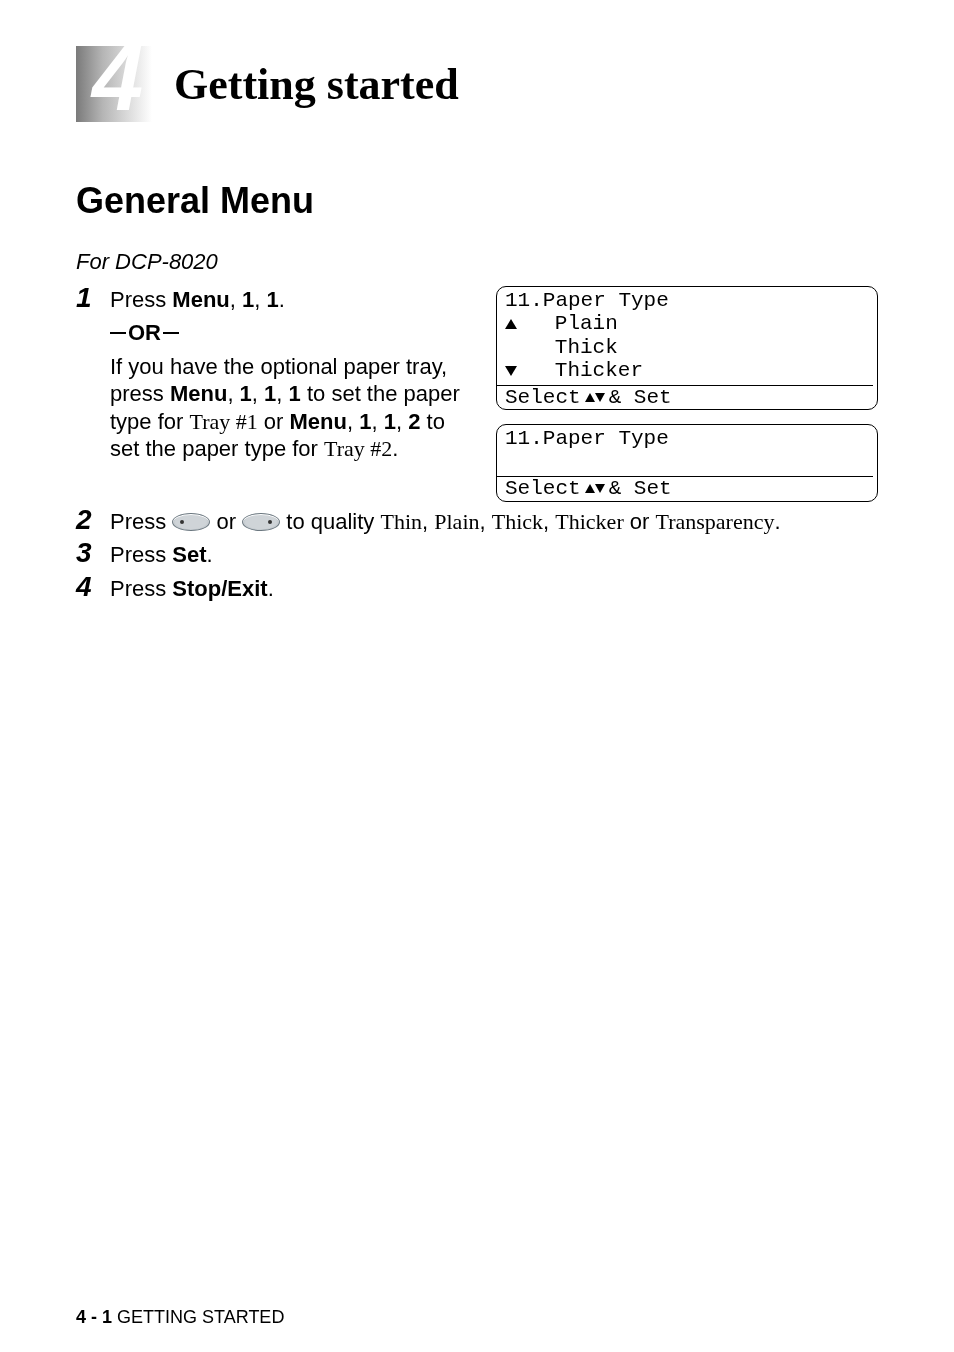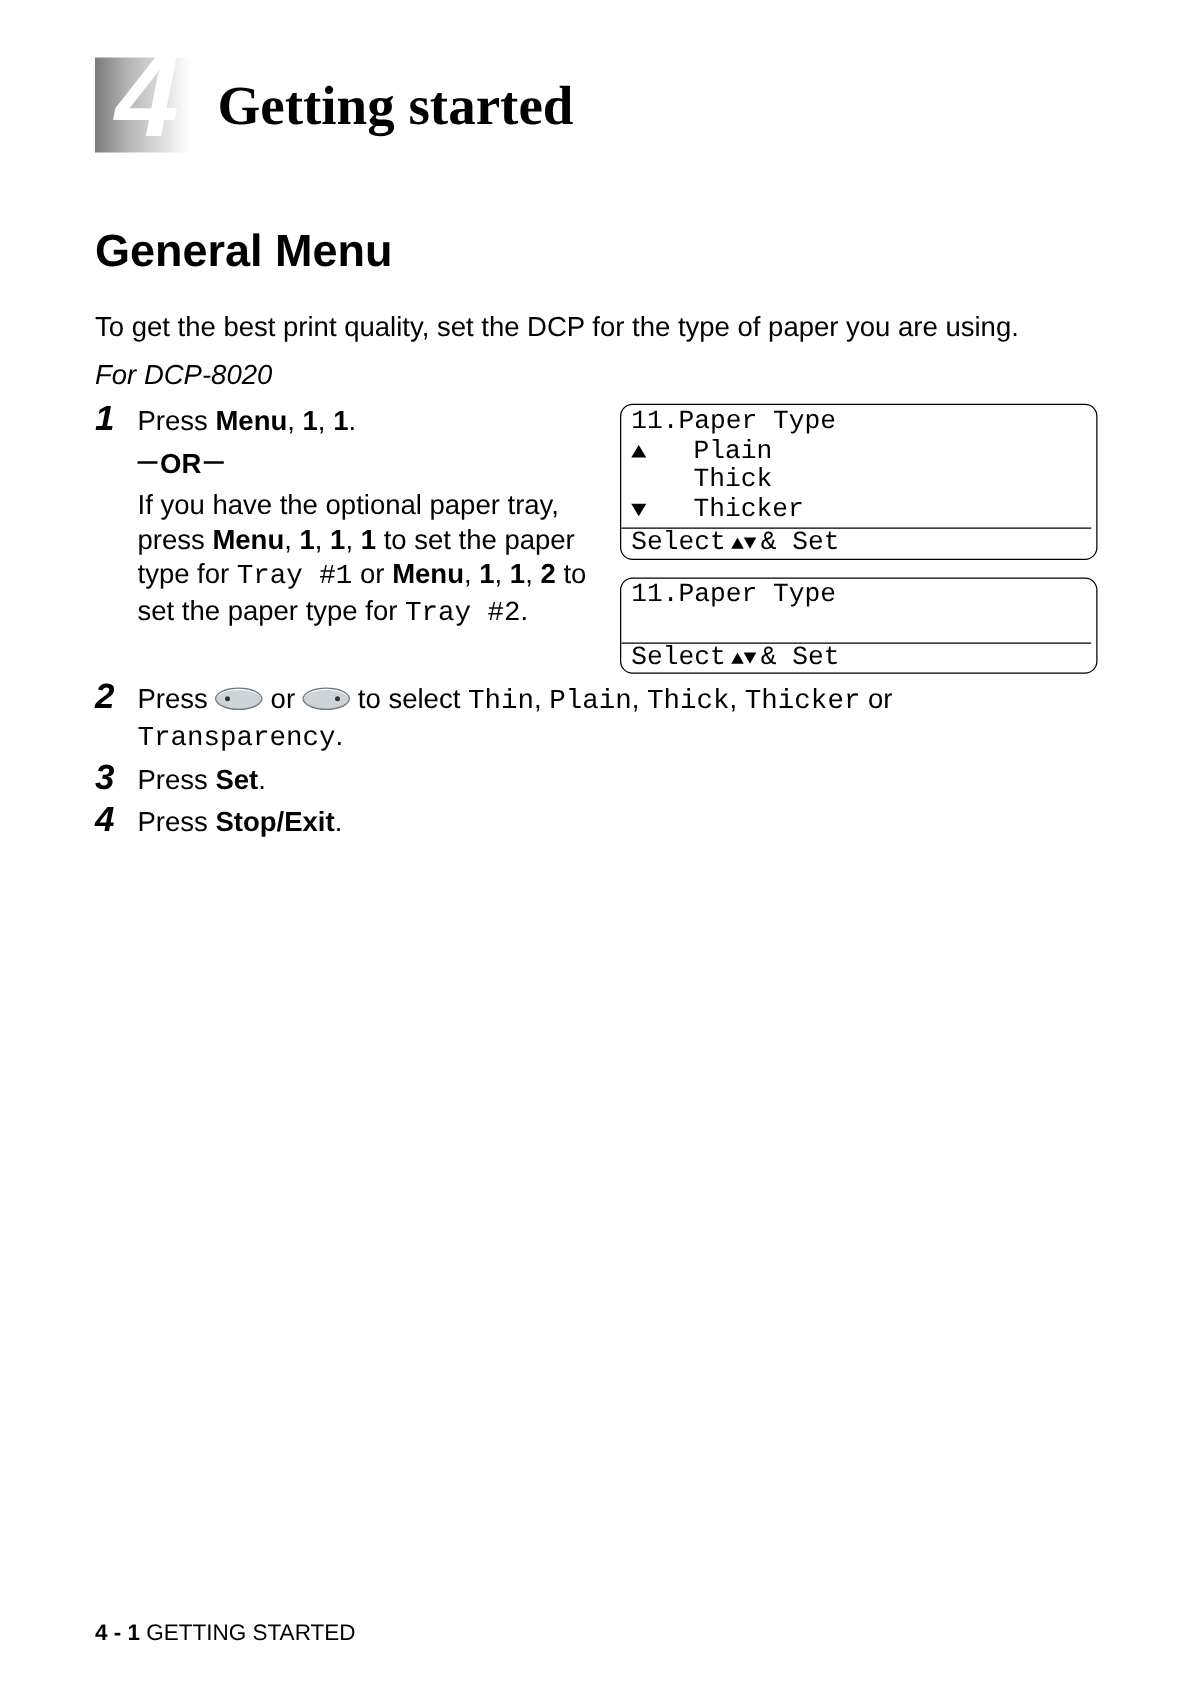--- a/index.html
+++ b/index.html
@@ -25,21 +25,21 @@
   .body-text { font: 400 22px Arial, sans-serif; line-height: 1.25; margin-bottom: 10px;}
   .italic { font-style: italic; }
   .steps { }
   .step { display: flex; align-items: flex-start; margin-bottom: 6px; }
   .step-num {
     font: 700 italic 28px Arial, sans-serif; width: 34px; flex: 0 0 34px;
     line-height: 1; margin-top: -2px;
   }
   .step-body { font: 400 22px Arial, sans-serif; line-height: 1.25; flex: 1; }
   .step-body .bold { font-weight: 700; }
-  .mono { font-family: Liberation Mono, monospace; letter-spacing: 0; }
+  .mono { font-family: Liberation Serif, serif; letter-spacing: 0; }
   .or-line { display:flex; align-items:center; gap:2px; margin-top:6px; margin-bottom:6px;}
   .or-dash { display:inline-block; width:16px; height:2px; background:#000; }
   .step1-row { display:flex; gap: 26px; align-items:flex-start; }
   .step1-text { flex: 0 0 360px; }
   .lcd-col { flex: 1; display:flex; flex-direction:column; gap:14px; padding-top: 0;}
   .lcd {
     border: 1.5px solid #000; border-radius: 10px; padding: 2px 4px 0 0;
     font: 400 21px "Courier New", Courier, monospace; line-height: 1.12;
     overflow: hidden;
   }
@@ -57,41 +57,40 @@
     border: 1px solid #6c7880; position: relative; vertical-align: -2px;
     box-shadow: inset 0 1px 0 #fff;
   }
   .nav-btn .dot {
     position:absolute; top:50%; width:4px; height:4px; background:#333; border-radius:50%;
     transform: translateY(-50%);
   }
   .nav-btn .dot.left { left: 7px; }
   .nav-btn .dot.right { right: 7px; }
   .footer {
-    position: absolute; bottom: 35px; left: 76px;
+    position: absolute; bottom: 24px; left: 76px;
     font: 400 18px Arial, sans-serif;
   }
   .footer .pg { font-weight: 700; }
 </style>
 </head>
 <body>
 
 <div class="page">
 
   <div class="chapter-header">
     <div class="chapter-badge">
       <div class="chapter-num">4</div>
     </div>
     <div class="chapter-title">Getting started</div>
   </div>
 
   <div class="h1">General Menu</div>
 
 
-  <div class="body-text">To get the best print quality, set the DCP for the type of paper you are using.</div>
   <div class="body-text italic">For DCP-8020</div>
 
   <div class="steps">
 
     <div class="step">
       <div class="step-num">1</div>
       <div class="step-body step1-row">
         <div class="step1-text">
           <span>Press </span><span class="bold">Menu</span><span>, </span><span class="bold">1</span><span>, </span><span class="bold">1</span><span>.</span>
           <div class="or-line">
@@ -134,21 +133,21 @@
       </div>
     </div>
 
     <div class="step">
       <div class="step-num">2</div>
       <div class="step-body">
         <span>Press </span>
         <span class="nav-btn"><span class="dot left"></span></span>
         <span> or </span>
         <span class="nav-btn"><span class="dot right"></span></span>
-        <span> to select </span><span class="mono">Thin</span><span>, </span><span class="mono">Plain</span><span>, </span><span class="mono">Thick</span><span>, </span><span class="mono">Thicker</span><span> or </span><span class="mono">Transparency</span><span>.</span>
+        <span> to quality </span><span class="mono">Thin</span><span>, </span><span class="mono">Plain</span><span>, </span><span class="mono">Thick</span><span>, </span><span class="mono">Thicker</span><span> or </span><span class="mono">Transparency</span><span>.</span>
       </div>
     </div>
 
     <div class="step">
       <div class="step-num">3</div>
       <div class="step-body">
         <span>Press </span><span class="bold">Set</span><span>.</span>
       </div>
     </div>
 

